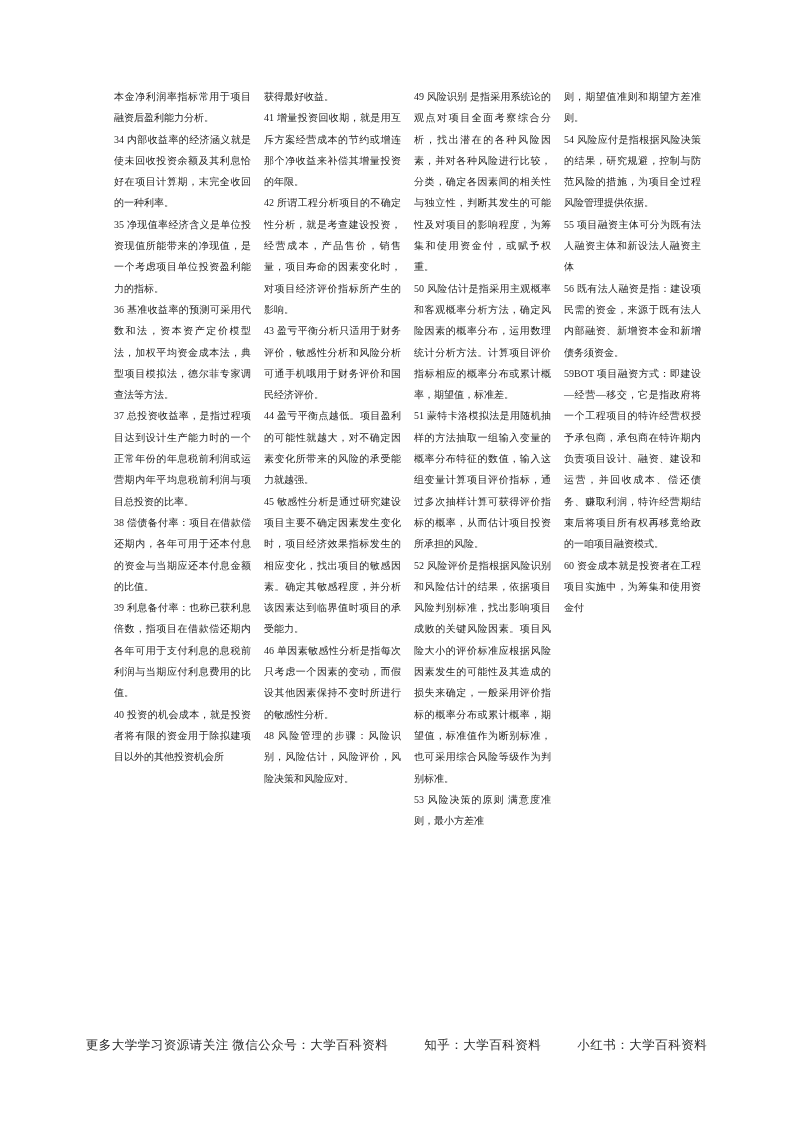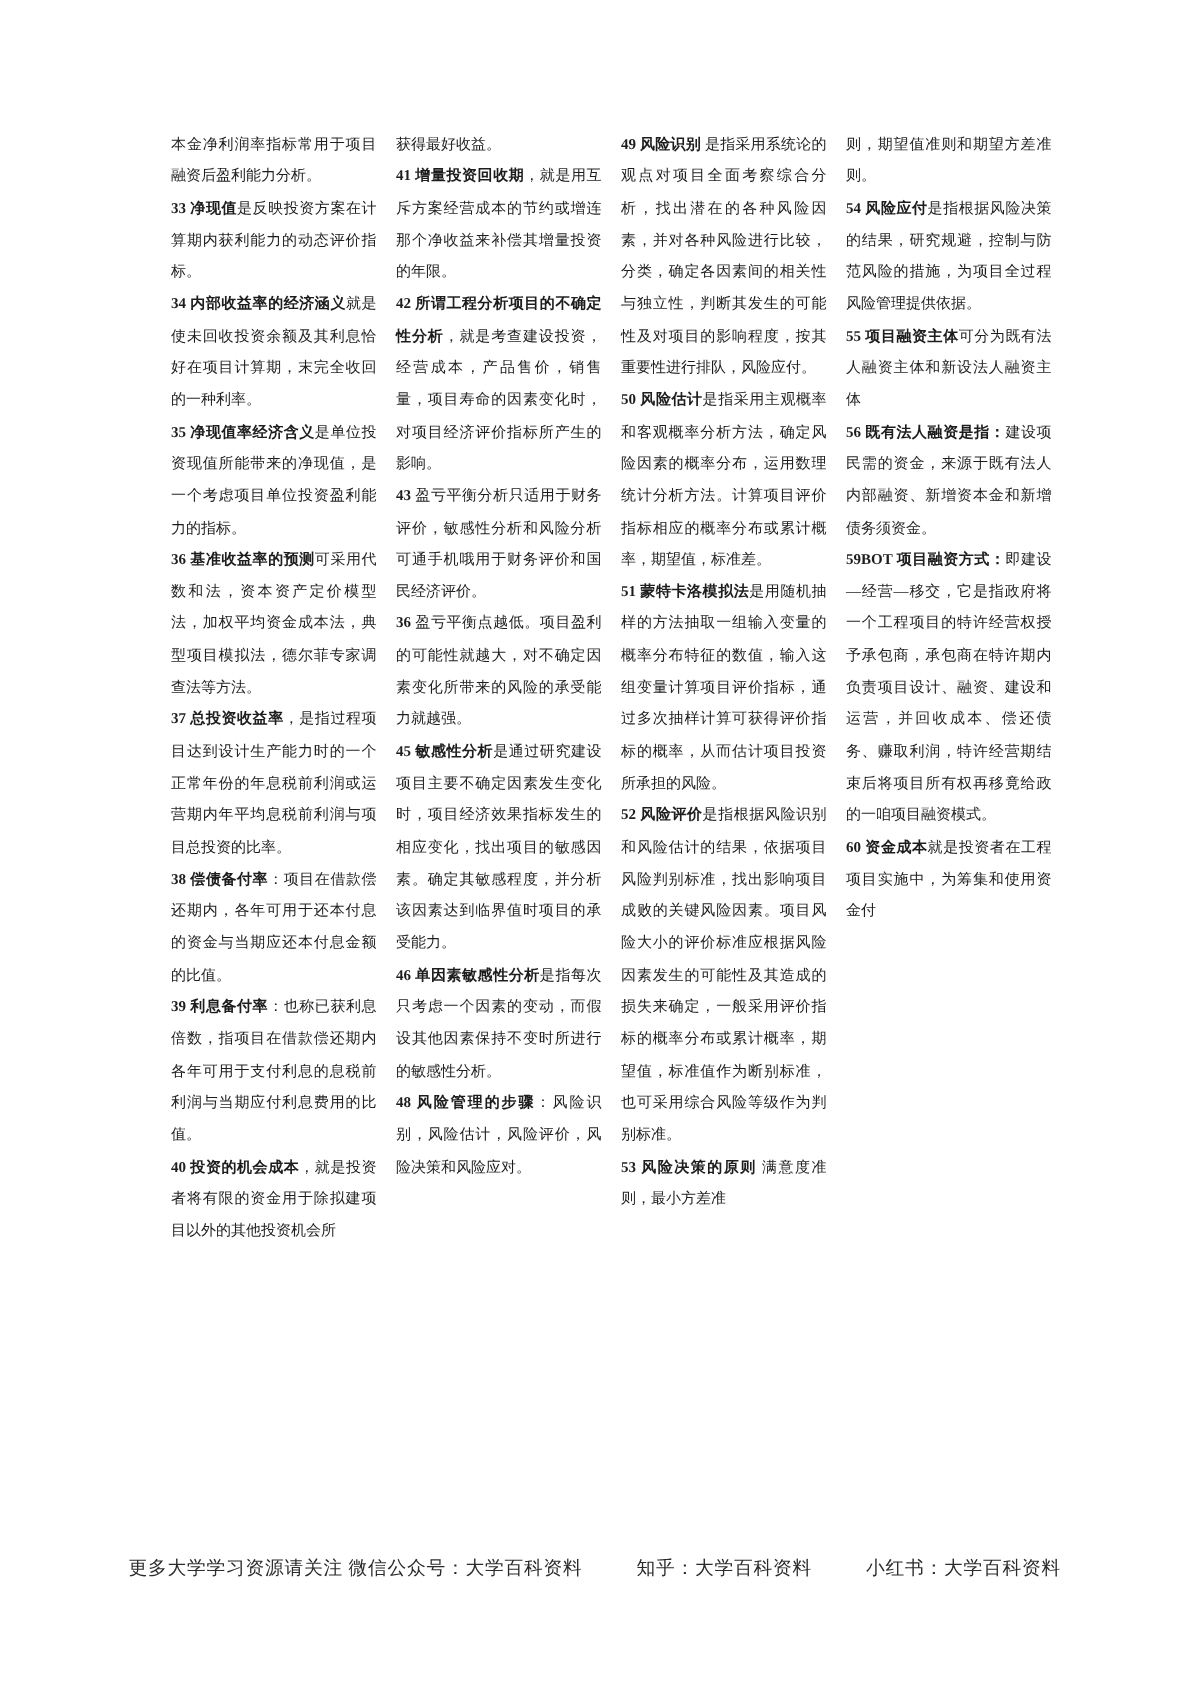--- a/index.html
+++ b/index.html
@@ -30,21 +30,21 @@
   .para {
     margin: 0;
     font-size: 10px;
     line-height: 21.3px;
     color: #1d1d1d;
     text-align: justify;
     text-justify: inter-ideograph;
     text-align-last: left;
     word-break: break-all;
   }
-  .para .bold { font-weight: 700; }
+  .para .bold { font-weight: 400; }
   .para .reg  { font-weight: 400; }
   .footer {
     position: absolute;
     left: 0;
     top: 1036px;
     width: 793px;
     display: flex;
     justify-content: center;
     gap: 36px;
     font-size: 12.5px;
@@ -53,41 +53,40 @@
     letter-spacing: 0.5px;
   }
 </style>
 </head>
 <body>
 
 <div class="page">
   <div class="content">
       <div class="col">
         <p class="para"><span class="reg">本金净利润率指标常用于项目融资后盈利能力分析。</span></p>
-        <p class="para"><span class="bold">33 净现值</span><span class="reg">是反映投资方案在计算期内获利能力的动态评价指标。</span></p>
         <p class="para"><span class="bold">34 内部收益率的经济涵义</span><span class="reg">就是使未回收投资余额及其利息恰好在项目计算期，末完全收回的一种利率。</span></p>
         <p class="para"><span class="bold">35 净现值率经济含义</span><span class="reg">是单位投资现值所能带来的净现值，是一个考虑项目单位投资盈利能力的指标。</span></p>
         <p class="para"><span class="bold">36 基准收益率的预测</span><span class="reg">可采用代数和法，资本资产定价模型法，加权平均资金成本法，典型项目模拟法，德尔菲专家调查法等方法。</span></p>
         <p class="para"><span class="bold">37 总投资收益率</span><span class="reg">，是指过程项目达到设计生产能力时的一个正常年份的年息税前利润或运营期内年平均息税前利润与项目总投资的比率。</span></p>
         <p class="para"><span class="bold">38 偿债备付率</span><span class="reg">：项目在借款偿还期内，各年可用于还本付息的资金与当期应还本付息金额的比值。</span></p>
         <p class="para"><span class="bold">39 利息备付率</span><span class="reg">：也称已获利息倍数，指项目在借款偿还期内各年可用于支付利息的息税前利润与当期应付利息费用的比值。</span></p>
         <p class="para"><span class="bold">40 投资的机会成本</span><span class="reg">，就是投资者将有限的资金用于除拟建项目以外的其他投资机会所</span></p>
       </div>
       <div class="col">
         <p class="para"><span class="reg">获得最好收益。</span></p>
         <p class="para"><span class="bold">41 增量投资回收期</span><span class="reg">，就是用互斥方案经营成本的节约或增连那个净收益来补偿其增量投资的年限。</span></p>
         <p class="para"><span class="bold">42 所谓工程分析项目的不确定性分析</span><span class="reg">，就是考查建设投资，经营成本，产品售价，销售量，项目寿命的因素变化时，对项目经济评价指标所产生的影响。</span></p>
         <p class="para"><span class="bold">43</span><span class="reg"> 盈亏平衡分析只适用于财务评价，敏感性分析和风险分析可通手机哦用于财务评价和国民经济评价。</span></p>
-        <p class="para"><span class="bold">36</span><span class="reg"> 盈亏平衡点越低。项目盈利的可能性就越大，对不确定因素变化所带来的风险的承受能力就越强。</span></p>
+        <p class="para"><span class="bold">44</span><span class="reg"> 盈亏平衡点越低。项目盈利的可能性就越大，对不确定因素变化所带来的风险的承受能力就越强。</span></p>
         <p class="para"><span class="bold">45 敏感性分析</span><span class="reg">是通过研究建设项目主要不确定因素发生变化时，项目经济效果指标发生的相应变化，找出项目的敏感因素。确定其敏感程度，并分析该因素达到临界值时项目的承受能力。</span></p>
         <p class="para"><span class="bold">46 单因素敏感性分析</span><span class="reg">是指每次只考虑一个因素的变动，而假设其他因素保持不变时所进行的敏感性分析。</span></p>
         <p class="para"><span class="bold">48 风险管理的步骤</span><span class="reg">：风险识别，风险估计，风险评价，风险决策和风险应对。</span></p>
       </div>
       <div class="col">
-        <p class="para"><span class="bold">49 风险识别</span><span class="reg"> 是指采用系统论的观点对项目全面考察综合分析，找出潜在的各种风险因素，并对各种风险进行比较，分类，确定各因素间的相关性与独立性，判断其发生的可能性及对项目的影响程度，按其重要性进行排队，风险应付。</span></p>
+        <p class="para"><span class="bold">49 风险识别</span><span class="reg"> 是指采用系统论的观点对项目全面考察综合分析，找出潜在的各种风险因素，并对各种风险进行比较，分类，确定各因素间的相关性与独立性，判断其发生的可能性及对项目的影响程度，为筹集和使用资金付，或赋予权重。</span></p>
         <p class="para"><span class="bold">50 风险估计</span><span class="reg">是指采用主观概率和客观概率分析方法，确定风险因素的概率分布，运用数理统计分析方法。计算项目评价指标相应的概率分布或累计概率，期望值，标准差。</span></p>
         <p class="para"><span class="bold">51 蒙特卡洛模拟法</span><span class="reg">是用随机抽样的方法抽取一组输入变量的概率分布特征的数值，输入这组变量计算项目评价指标，通过多次抽样计算可获得评价指标的概率，从而估计项目投资所承担的风险。</span></p>
         <p class="para"><span class="bold">52 风险评价</span><span class="reg">是指根据风险识别和风险估计的结果，依据项目风险判别标准，找出影响项目成败的关键风险因素。项目风险大小的评价标准应根据风险因素发生的可能性及其造成的损失来确定，一般采用评价指标的概率分布或累计概率，期望值，标准值作为断别标准，也可采用综合风险等级作为判别标准。</span></p>
         <p class="para"><span class="bold">53 风险决策的原则</span><span class="reg"> 满意度准则，最小方差准</span></p>
       </div>
       <div class="col">
         <p class="para"><span class="reg">则，期望值准则和期望方差准则。</span></p>
         <p class="para"><span class="bold">54 风险应付</span><span class="reg">是指根据风险决策的结果，研究规避，控制与防范风险的措施，为项目全过程风险管理提供依据。</span></p>
         <p class="para"><span class="bold">55 项目融资主体</span><span class="reg">可分为既有法人融资主体和新设法人融资主体</span></p>
         <p class="para"><span class="bold">56 既有法人融资是指：</span><span class="reg">建设项民需的资金，来源于既有法人内部融资、新增资本金和新增债务须资金。</span></p>

